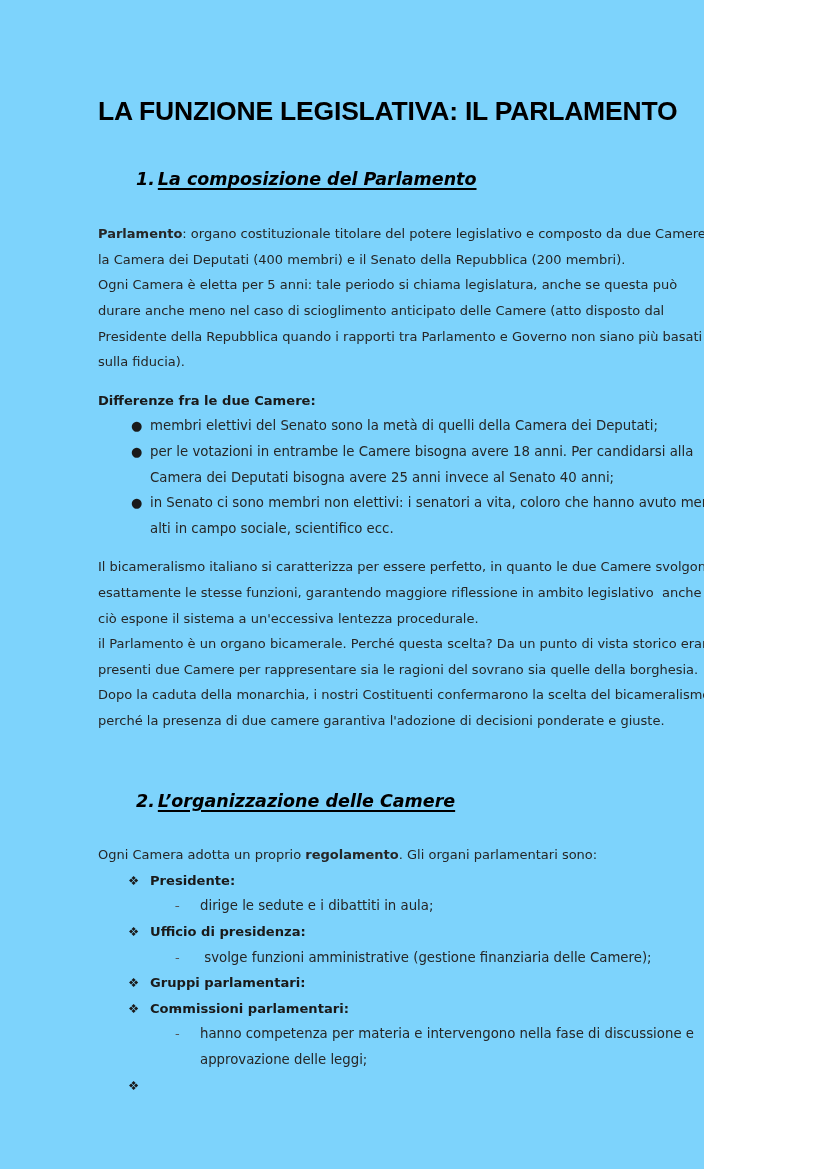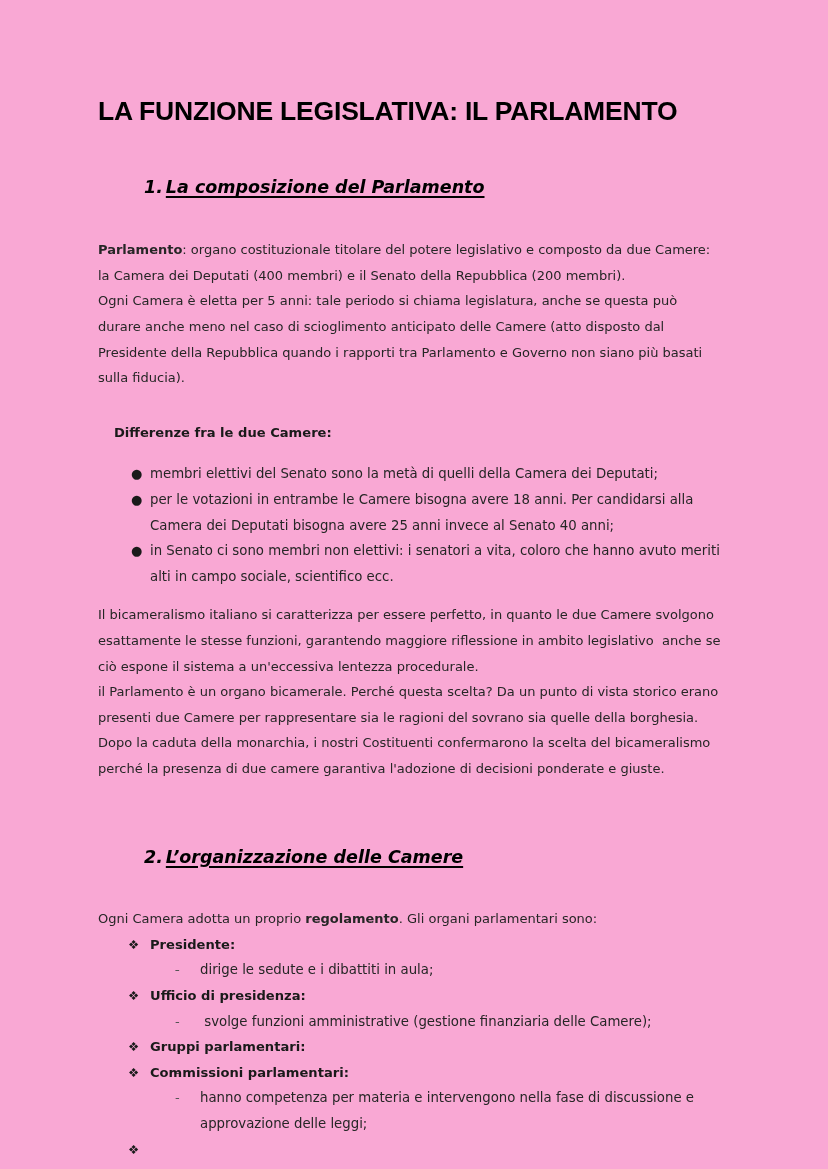--- a/index.html
+++ b/index.html
@@ -2,23 +2,23 @@
 <html lang="it"><head>
 <meta charset="utf-8">
 <style>
   html, body {
     margin: 0;
     padding: 0;
     background: #ffffff;
   }
   .page {
     position: relative;
-    width: 828px;
+    width: 704px;
     height: 1169px;
-    background: #f9a8d4;
+    background: #7dd3fc;
     overflow: hidden;
     font-family: "Liberation Sans", "DejaVu Sans", sans-serif;
     color: #262626;
     box-sizing: border-box;
   }
   .content {
     position: absolute;
     left: 98px;
     top: 96px;
     width: 626px;
@@ -36,21 +36,21 @@
     white-space: nowrap;
   }
 
   
   .section-heading {
     font-family: "DejaVu Sans", sans-serif;
     font-weight: bold;
     font-style: italic;
     font-size: 17.5px;
     color: #000000;
-    margin: 16px;
+    margin: 8px;
     padding-left: 30px;
     line-height: 1.3;
     white-space: nowrap;
   }
   .section-heading .num {
     text-decoration: none;
     display: inline-block;
     margin-right: 3px;
   }
   .section-heading .ttl {
@@ -72,21 +72,21 @@
     font-weight: bold;
   }
   .para-line { display: block; white-space: pre-wrap; }
 
   .sub-label {
     font-family: "DejaVu Sans", "Liberation Sans", sans-serif;
     font-size: 13.1px;
     font-weight: bold;
     line-height: 25.6px;
     color: #1a1a1a;
-    margin: 16px;
+    margin: 0;
   }
 
   
   ul.disc-list {
     list-style: none;
     margin: 0;
     padding: 0;
   }
   ul.disc-list > li {
     position: relative;

